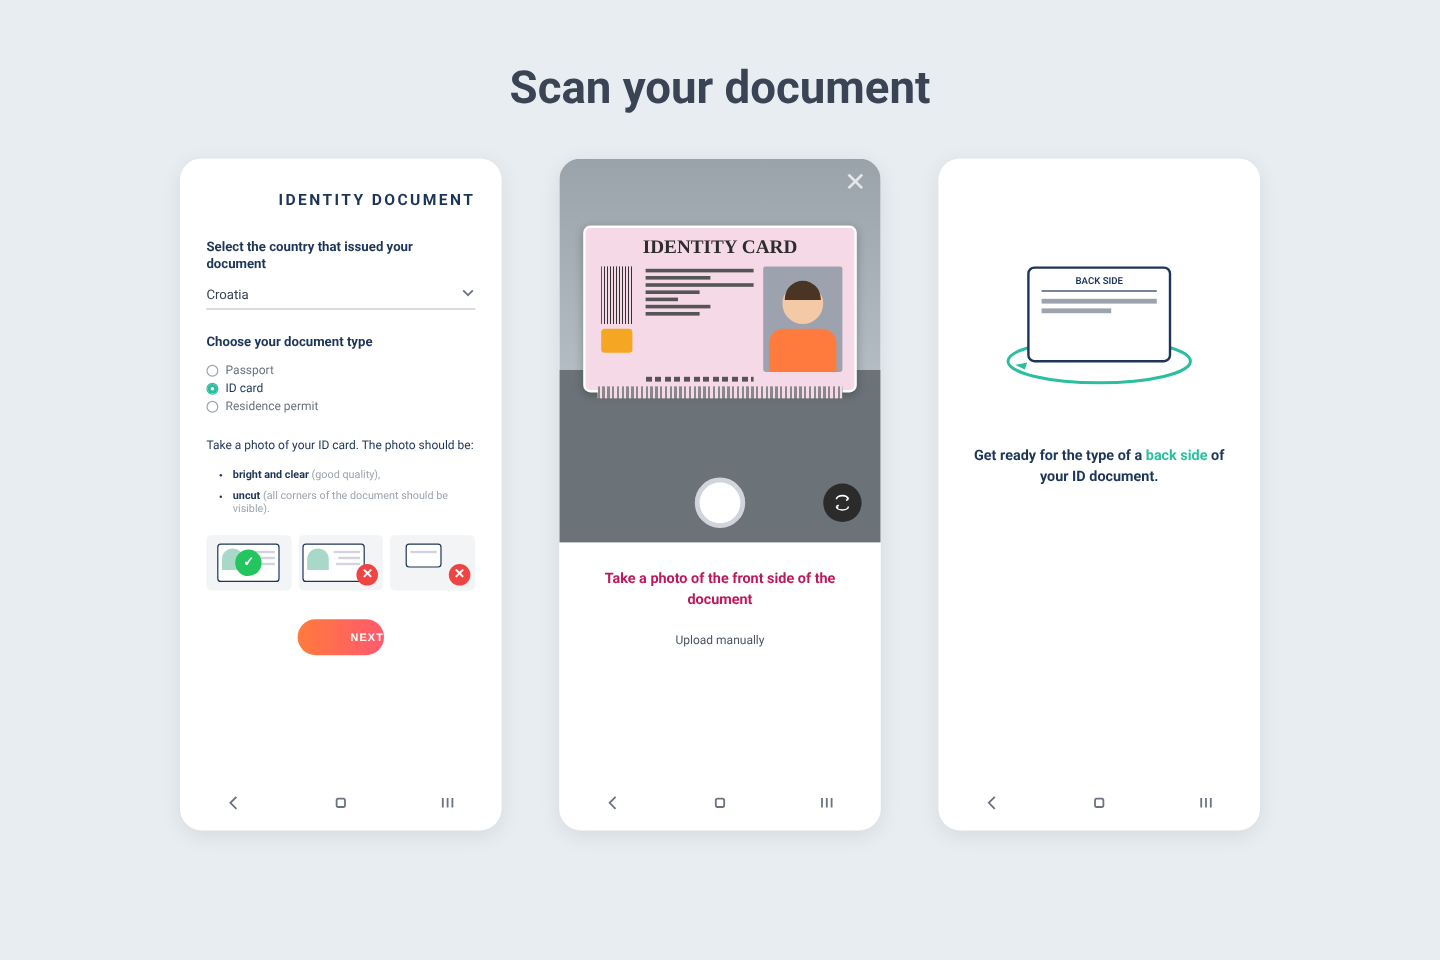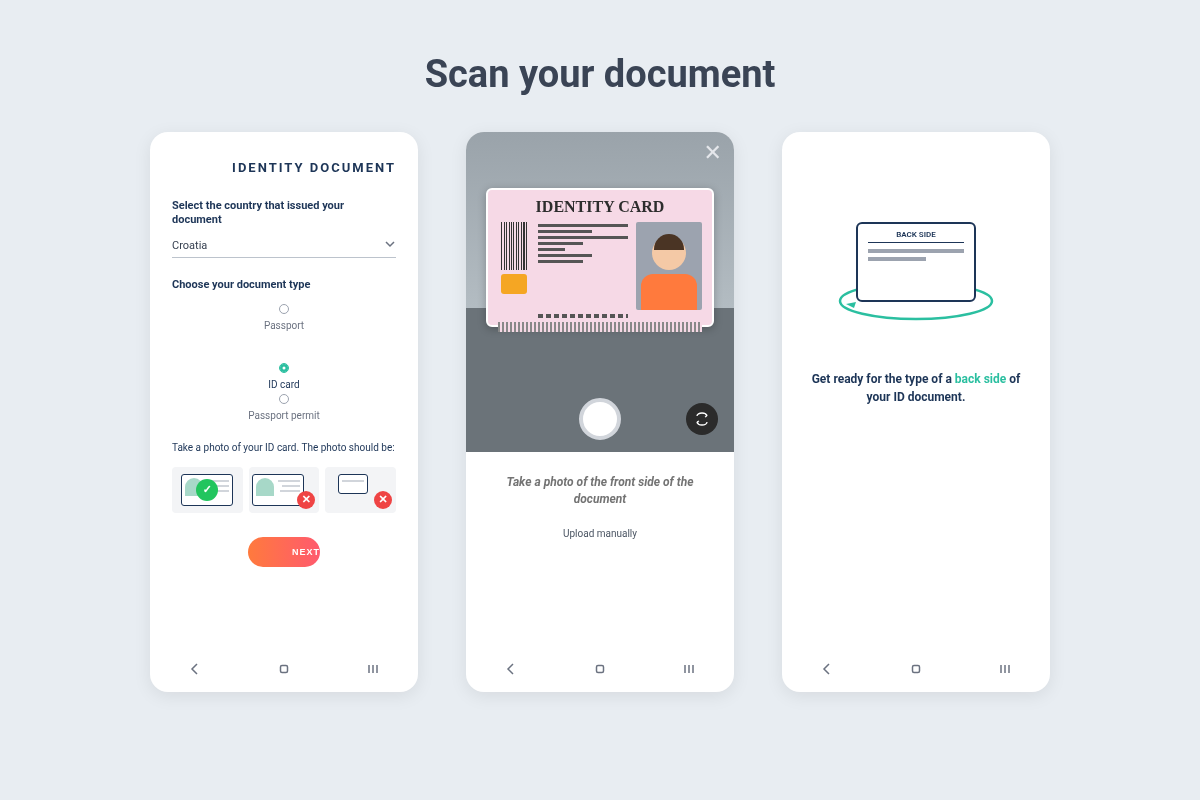--- a/index.html
+++ b/index.html
@@ -50,24 +50,24 @@
   .p1 { padding: 28px 22px 0 22px; font-size: 11px; color: #1d3557; }
   .p1-title { text-align: right; font-size: 13px; letter-spacing: 2px; font-weight: 700; margin-bottom: 24px; color: #1d3557; }
   .p1-label { font-weight: 700; font-size: 11px; margin-bottom: 10px; color: #1d3557; line-height: 1.3; }
   .p1-select {
     display: flex; justify-content: space-between; align-items: center;
     border-bottom: 1px solid #bcc3cc; padding-bottom: 4px; margin-bottom: 20px;
     font-size: 11px; color: #374151;
   }
   .chev { color: #6b7280; }
   .radio-group { margin-bottom: 18px; }
-  .radio-item { display: flex; align-items: center; gap: 6px; font-size: 10px; color: #6b7280; padding: 2px 0; flex-direction: column; }
+  .radio-item { display: flex; align-items: center; gap: 6px; font-size: 10px; color: #6b7280; padding: 2px 0; }
   .radio { width: 10px; height: 10px; border: 1.5px solid #9ca3af; border-radius: 50%; display: inline-block; flex-shrink: 0; }
   .radio.checked { border-color: #2bbfa0; box-shadow: inset 0 0 0 2.5px #2bbfa0; }
-  .radio-item.selected { color: #1d3557; margin-top: 28px; }
+  .radio-item.selected { color: #1d3557; }
   .p1-instr { font-size: 10px; color: #1d3557; margin-bottom: 12px; line-height: 1.4; }
   .p1-bullets { list-style: disc; padding-left: 22px; font-size: 9px; color: #1d3557; margin-bottom: 14px; }
   .p1-bullets li { margin-bottom: 6px; line-height: 1.3; }
   .p1-bullets .muted { color: #9ca3af; }
   .examples { display: flex; gap: 6px; margin-bottom: 24px; }
   .ex { flex: 1; height: 46px; background: #f3f4f6; border-radius: 4px; position: relative; display:flex; align-items:center; justify-content:center; }
   .idcard { width: 52px; height: 32px; background: #fff; border: 1.5px solid #1d3557; border-radius: 3px; position: relative; }
   .idcard .face { position: absolute; left: 3px; top: 3px; width: 18px; height: 18px; border-radius: 50% 50% 0 0; background: #a7d8c8; }
   .idcard .line { position: absolute; right: 3px; top: 5px; width: 22px; height: 2px; background: #d1d5db; }
   .idcard .line2 { top: 10px; width: 18px; }
@@ -108,21 +108,21 @@
   .person-head { width:34px; height:34px; background:#f4c9a6; border-radius:50%; margin-bottom:4px; position:relative; }
   .person-hair { position:absolute; top:-2px; left:2px; right:2px; height:16px; background:#4a3424; border-radius:16px 16px 0 0; }
   .person-body { width:56px; height:36px; background:#ff7a3d; border-radius:12px 12px 0 0; }
   .person-wrap { display:flex; flex-direction:column; align-items:center; }
   .card-mrz { margin-top:4px; height:4px; background: repeating-linear-gradient(90deg,#555 0 5px,transparent 5px 8px); }
   .card-bottom { height:10px; background: repeating-linear-gradient(90deg,#888 0 2px,#f6d9e6 2px 4px); margin-top:4px; }
   .shutter-row { position:absolute; bottom: 12px; left:0; right:0; display:flex; align-items:center; justify-content:center; }
   .shutter { width: 42px; height: 42px; border-radius:50%; background:#fff; border:4px solid #d1d5db; }
   .flip-btn { position:absolute; right:16px; width:32px; height:32px; border-radius:50%; background:#2b2b2b; display:flex; align-items:center; justify-content:center; }
   .p2-text { padding: 22px 24px 0 24px; text-align:center; }
-  .p2-instr { font-size: 12px; font-weight:700; color:#737373; line-height:1.4; margin-bottom:14px;font-style:italic; }
+  .p2-instr { font-size: 12px; font-weight:700; color:#be185d; line-height:1.4; margin-bottom:14px; }
   .p2-link { font-size:10px; color:#4b5563; }
 
   
   .p3-body { padding: 90px 28px 0 28px; text-align:center; }
   .p3-illus { position:relative; width: 150px; height: 120px; margin: 0 auto 28px auto; }
   .p3-card { position:absolute; top:0; left:50%; transform:translateX(-50%); width: 120px; height: 80px; border: 2px solid #1d3557; border-radius:6px; background:#fff; padding: 6px 10px; }
   .p3-card-title { font-size: 8px; text-align:center; font-weight:600; color:#1d3557; border-bottom:1px solid #1d3557; padding-bottom:3px; margin-bottom:6px; }
   .p3-line { height:4px; background:#9ca3af; margin-bottom:4px; }
   .p3-line.short { width:60%; }
   .p3-ellipse { position:absolute; top:56px; left:50%; transform:translateX(-50%); width:160px; height:46px; }
@@ -155,25 +155,29 @@
         <div class="radio-item">
           <span class="radio"></span>
           <span>Passport</span>
         </div>
         <div class="radio-item selected">
           <span class="radio checked"></span>
           <span>ID card</span>
         </div>
         <div class="radio-item">
           <span class="radio"></span>
-          <span>Passport permit</span>
+          <span>Residence permit</span>
         </div>
       </div>
 
       <div class="p1-instr">Take a photo of your ID card. The photo should be:</div>
+      <ul class="p1-bullets">
+        <li><b>bright and clear</b> <span class="muted">(good quality),</span></li>
+        <li><b>uncut</b> <span class="muted">(all corners of the document should be visible).</span></li>
+      </ul>
 
       <div class="examples">
         <div class="ex">
           <div class="idcard">
               <div class="face"></div>
               <div class="line"></div>
               <div class="line line2"></div>
               <div class="line line3"></div>
             </div>
           <div class="badge ok">✓</div>

